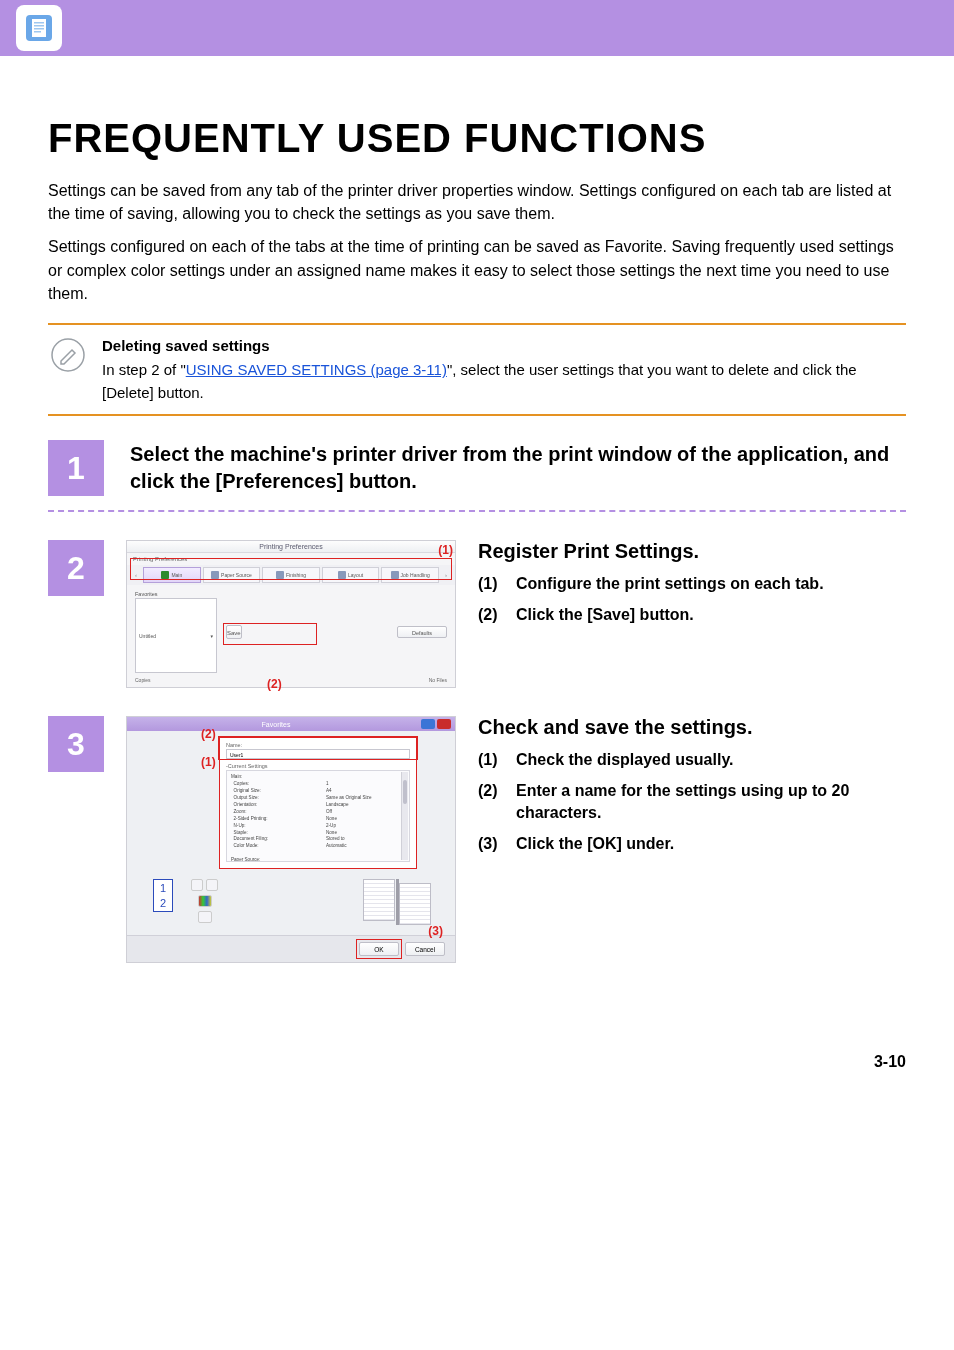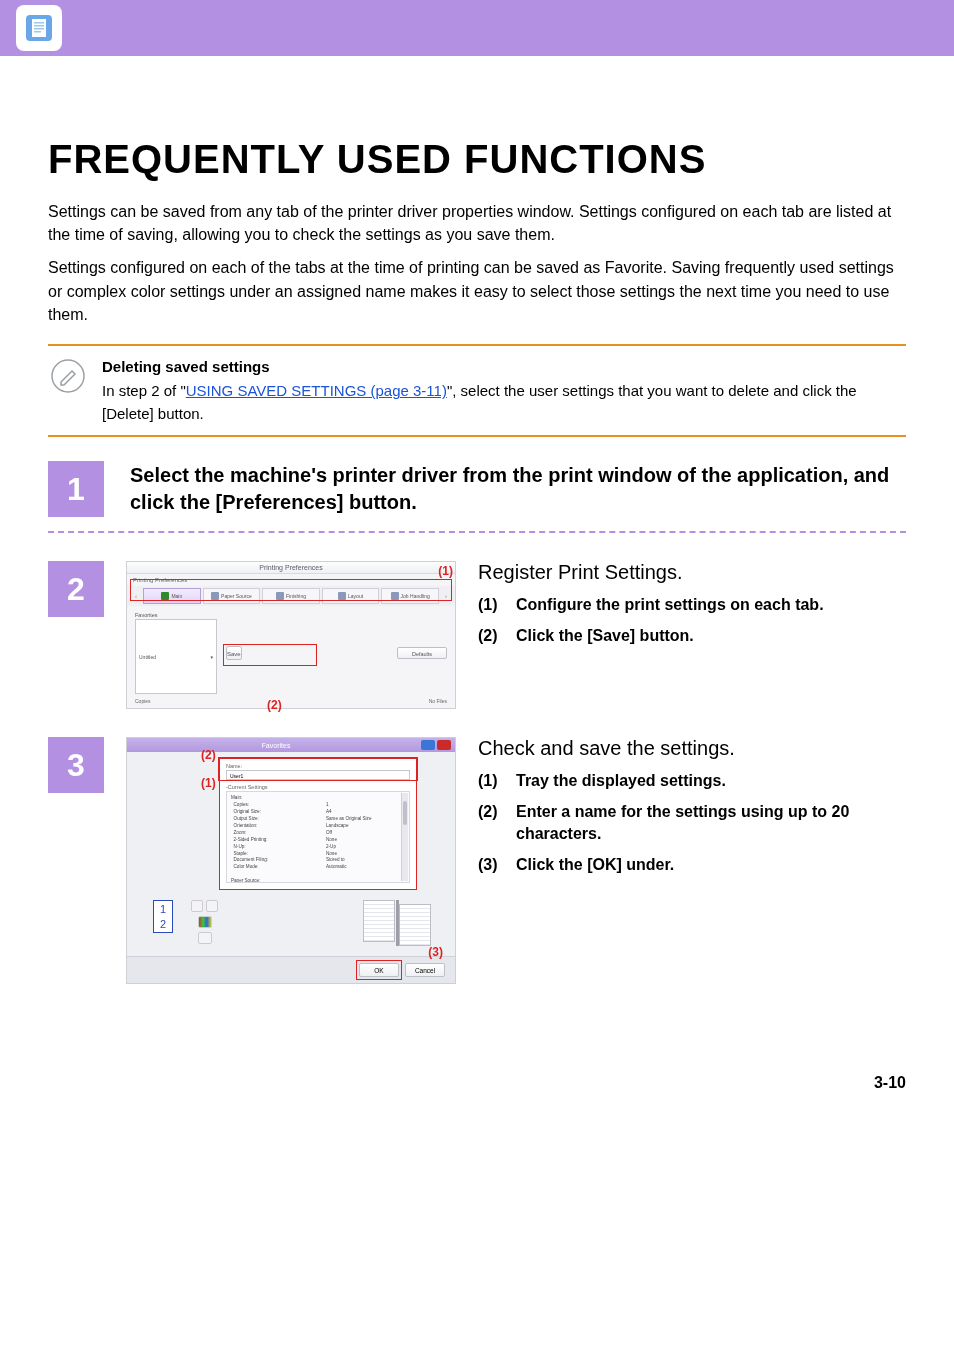--- a/index.html
+++ b/index.html
@@ -32,21 +32,20 @@
     justify-content: center;
   }
   .breadcrumb {
     color: #fff;
     font-weight: bold;
     font-size: 17px;
     letter-spacing: 0.5px;
   }
   .content {
     padding: 30px 48px 40px 48px;
-    margin-top: 21px;
   }
   h1 {
     font-size: 40px;
     letter-spacing: 1px;
     margin: 30px 0 18px 0;
     font-weight: bold;
   }
   h2 {
     font-size: 28px;
     margin: 12px 0 14px 0;
@@ -125,21 +124,21 @@
     flex: 0 0 56px;
   }
   .step-img-col {
     flex: 0 0 330px;
   }
   .step-right {
     flex: 1;
   }
   .step-title {
     font-size: 20px;
-    font-weight: normal;
+    font-weight: bold;
     margin: 0 0 10px 0;
   }
   .step-list {
     list-style: none;
     padding: 0;
     margin: 0;
   }
   .step-list li {
     font-size: 16px;
     font-weight: bold;
@@ -610,21 +609,21 @@
             </div>
             <div class="dlg-btn">Cancel</div>
           </div>
         </div>
       </div>
       <div class="step-right">
         <div class="step-title">Check and save the settings.</div>
         <ul class="step-list">
           <li>
               <span class="li-num">(1)</span>
-              <span>Tray the displayed settings.</span>
+              <span>Check the displayed usually.</span>
             </li>
           <li>
               <span class="li-num">(2)</span>
               <span>Enter a name for the settings using up to 20 characters.</span>
             </li>
           <li>
               <span class="li-num">(3)</span>
               <span>Click the [OK] under.</span>
             </li>
         </ul>

